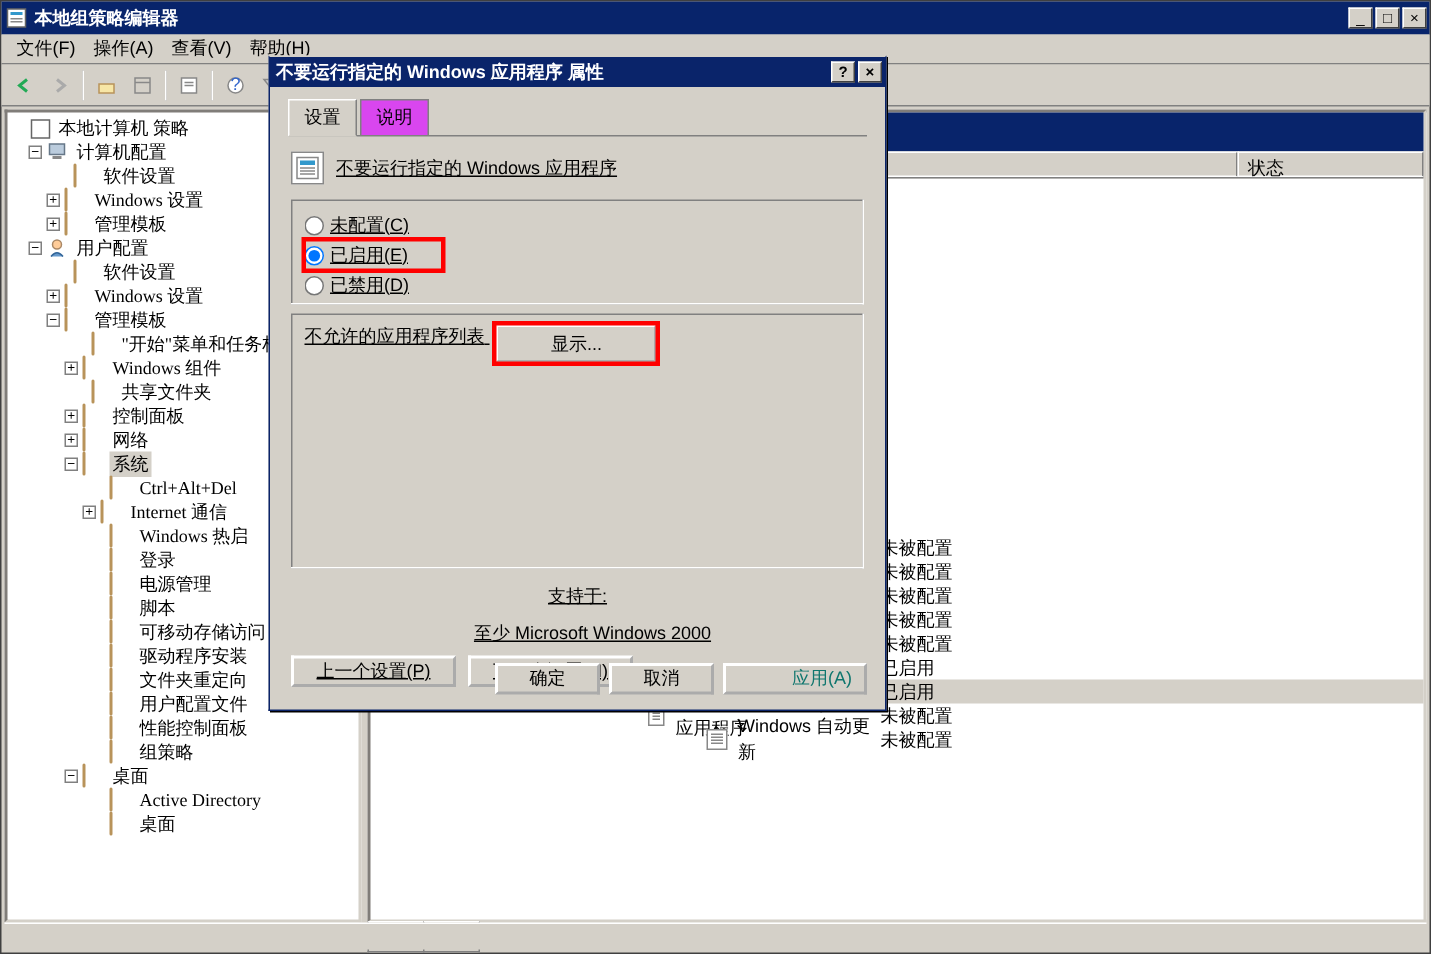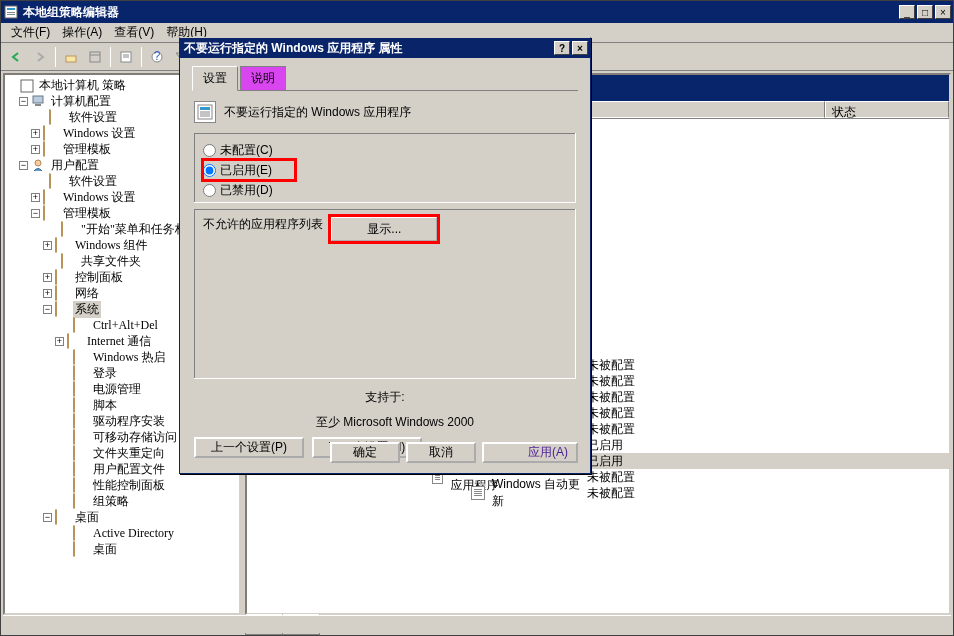--- a/index.html
+++ b/index.html
@@ -63,21 +63,21 @@
 
 .tab-content { border: 1px solid #fff; border-top: none; border-right-color: #808080; border-bottom-color: #808080; padding: 8px; height: 350px; position: relative; }
 .header-row { display: flex; align-items: center; gap: 8px; margin-bottom: 10px; }
 .header-row .hicon { width: 22px; height: 22px; border: 1px solid #888; background: #fff; display: flex; align-items: center; justify-content: center; }
 .radio-row { display: flex; align-items: center; height: 20px; gap: 4px; }
 .radio-row input { margin: 0; }
 .highlight-red { outline: 3px solid #f00; outline-offset: -1px; }
 .gbox { border: 1px solid #808080; position: relative; }
 .gbox::after { content: ""; position: absolute; inset: -1px; border: 1px solid #fff; border-top: none; border-left: none; pointer-events: none; }
 .btn { background: #d4d0c8; border: 2px outset #fff; padding: 2px 8px; min-width: 70px; text-align: right; height: 21px; display: inline-flex; align-items: center; justify-content: center; }
-.btn.disabled { color: #4c1d95; padding-left: 44px; }
+.btn.disabled { color: #0f766e; padding-left: 44px; }
 
 .support-row { margin-top: 10px; display: flex; align-items: center; gap: 8px; flex-direction: column; }
 .nav-btns { margin-top: 6px; display: flex; gap: 8px; }
 
 .dialog-buttons { position: absolute; bottom: 10px; right: 12px; display: flex; gap: 6px; }
 
 .policy-icon svg { width: 16px; height: 16px; }
 </style>
 </head>
 <body>
@@ -265,26 +265,26 @@
             <span class="label">电源管理</span>
           </div>
         <div class="tree-item" style="padding-left:54px">
             <span class="noexp"></span>
             <span class="ticon"><span class="folder-icon"></span></span>
             <span class="label">脚本</span>
           </div>
         <div class="tree-item" style="padding-left:54px">
             <span class="noexp"></span>
             <span class="ticon"><span class="folder-icon"></span></span>
+            <span class="label">可移动存储访问</span>
+          </div>
+        <div class="tree-item" style="padding-left:54px">
+            <span class="noexp"></span>
+            <span class="ticon"><span class="folder-icon"></span></span>
             <span class="label">驱动程序安装</span>
-          </div>
-        <div class="tree-item" style="padding-left:54px">
-            <span class="noexp"></span>
-            <span class="ticon"><span class="folder-icon"></span></span>
-            <span class="label">可移动存储访问</span>
           </div>
         <div class="tree-item" style="padding-left:54px">
             <span class="noexp"></span>
             <span class="ticon"><span class="folder-icon"></span></span>
             <span class="label">文件夹重定向</span>
           </div>
         <div class="tree-item" style="padding-left:54px">
             <span class="noexp"></span>
             <span class="ticon"><span class="folder-icon"></span></span>
             <span class="label">用户配置文件</span>
@@ -387,21 +387,21 @@
     <div class="btns">
       <span>?</span>
       <span>×</span>
     </div>
   </div>
   <div class="dialog-body">
     <div class="tabs">
       <div class="tab active">设置</div>
       <div class="tab">说明</div>
     </div>
-    <div class="tab-content" style="border:none;padding:6px 2px;">
+    <div class="tab-content" style="border:none;padding:6px 2px;text-decoration:underline;">
       <div class="header-row">
         <span class="hicon">
             <svg width="18" height="18">
               <rect x="2" y="2" width="14" height="14" fill="#fff" stroke="#888"></rect>
               <rect x="4" y="4" width="10" height="3" fill="#39c"></rect>
               <line x1="4" y1="9" x2="14" y2="9" stroke="#888"></line>
               <line x1="4" y1="11" x2="14" y2="11" stroke="#888"></line>
               <line x1="4" y1="13" x2="14" y2="13" stroke="#888"></line>
             </svg>
           </span>

